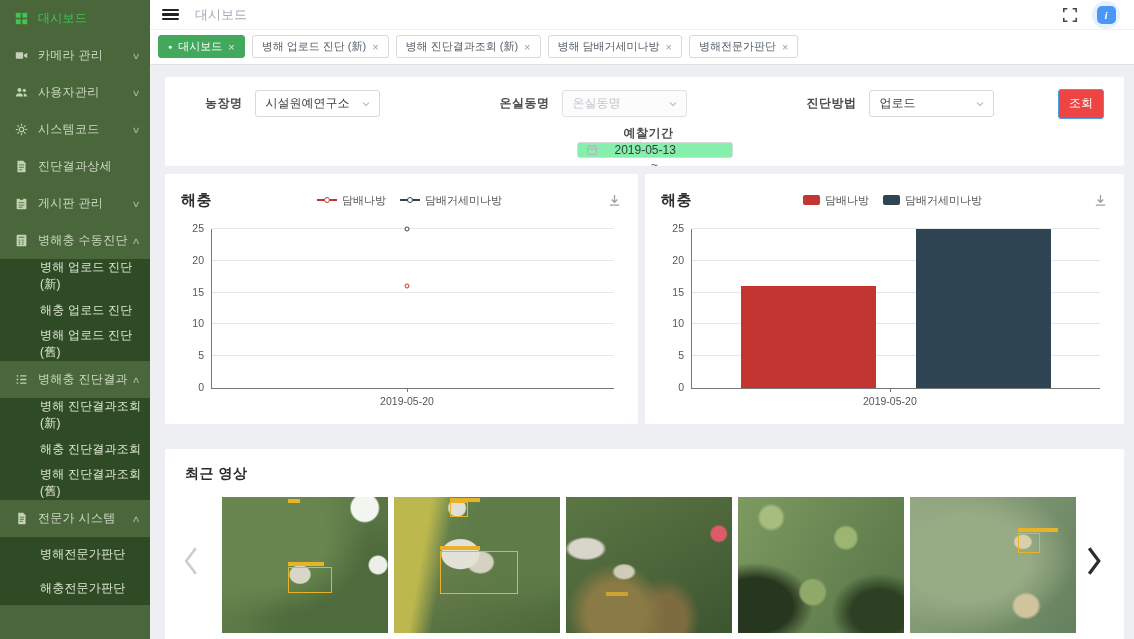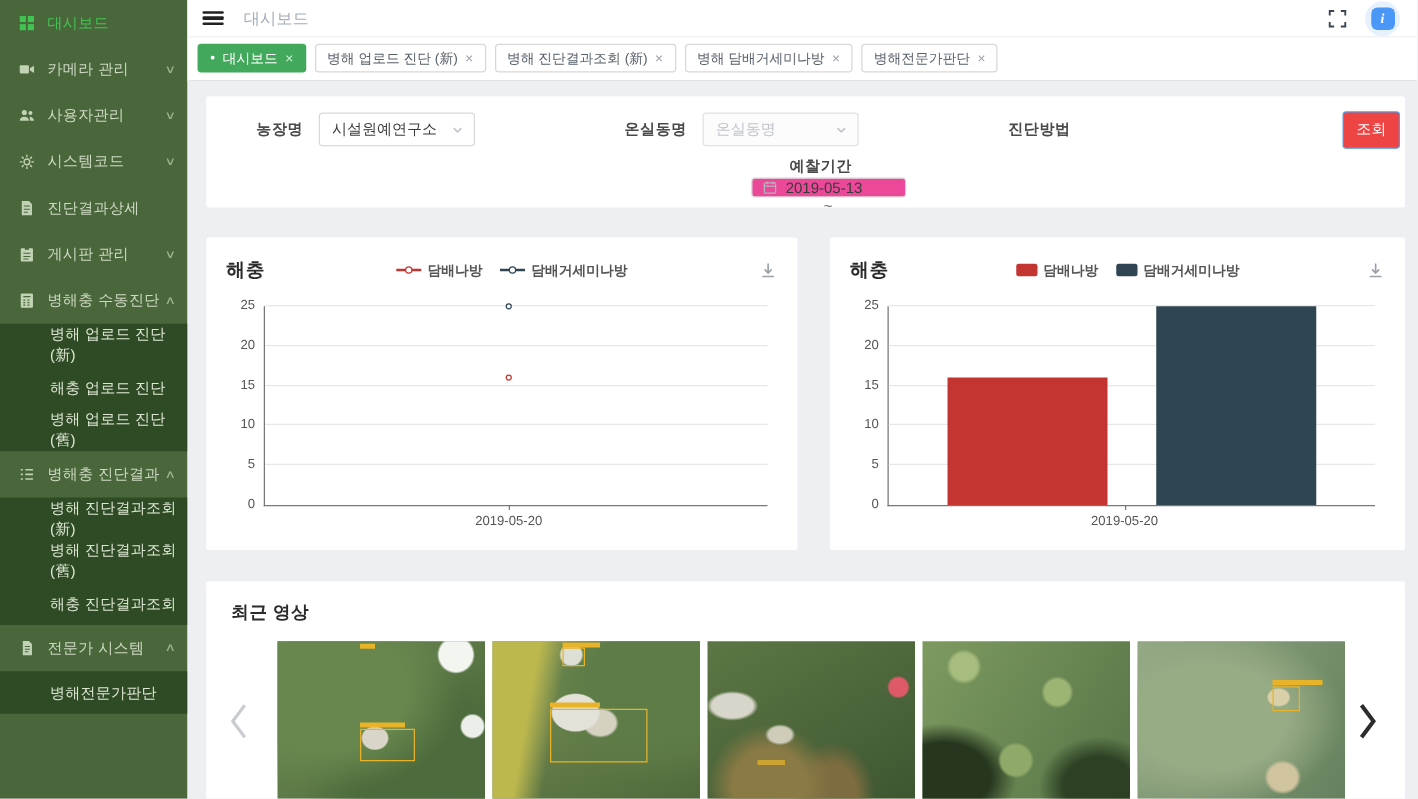--- a/index.html
+++ b/index.html
@@ -31,42 +31,42 @@
   .tab { display:inline-flex; align-items:center; gap:6px; font-size:11px; color:#57606b; background:#fff; border:1px solid #d8d8d8; border-radius:3px; padding:3px 9px; margin-right:7px; cursor:pointer; white-space:nowrap; }
   .tab .tclose { color:#9aa0a6; font-size:11px; }
   .tab.active { background:#42a95c; border-color:#42a95c; color:#fff; }
   .tab.active .tclose { color:#d8efe0; }
   .tab .tdot { font-size:7px; line-height:1; color:#fff; }
 
   .content { flex:1; padding:12px 10px 0 15px; overflow:hidden; }
   .card { background:#fff; border-radius:2px; }
 
   
-  .filter-card { padding:12px 4px 12px 40px; margin-bottom:24px; }
+  .filter-card { padding:12px 20px 12px 40px; margin-bottom:8px; }
   .frow { display:flex; align-items:center; height:29px; margin-bottom:7px; }
   .frow:last-child { margin-bottom:0;flex-direction:column; }
   .flabel { font-size:12px; font-weight:bold; color:#4a4a4a; margin-right:12px; letter-spacing:.5px; }
   .select { width:125px; height:27px; border:1px solid #d9d9d9; border-radius:3px; background:#fff; display:flex; align-items:center; padding:0 8px 0 10px; font-size:12px; color:#3a3a3a; cursor:pointer; }
   .select .sel-text { flex:1; overflow:hidden; white-space:nowrap;font-family:Liberation Mono, monospace; }
   .select.placeholder { color:#bfc4ca; border-color:#dfe1e5; background:#fcfcfc; }
   .gap2 { margin-left:120px; }
   .gap3 { margin-left:120px; }
   .search-btn { margin-left:auto; width:46px; height:30px; background:#ef4444; border:1px solid #4a9de8; border-radius:3px; color:#fff; font-size:12px; display:flex; align-items:center; justify-content:center; cursor:pointer; }
-  .date-input { width:124px; height:27px; border:1px solid #d9d9d9; border-radius:3px; background:#ec4899; display:flex; align-items:center; gap:7px; padding:0 8px; font-size:12px; color:#3a3a3a; cursor:pointer; }
+  .date-input { width:156px; height:27px; border:1px solid #d9d9d9; border-radius:3px; background:#86efac; display:flex; align-items:center; gap:17px; padding:0 8px; font-size:12px; color:#3a3a3a; cursor:pointer; }
   .tilde { margin:0 8px; color:#666; font-size:12px; }
 
   
-  .charts-row { display:flex; gap:26px; margin-bottom:25px; }
+  .charts-row { display:flex; gap:7px; margin-bottom:25px; }
   .chart-card { height:250px; padding:13px 16px; position:relative; }
   .chart-card.left { width:473px; }
   .chart-card.right { flex:1; }
   .chead { display:flex; align-items:center; height:26px; }
   .ctitle { font-size:15px; font-weight:bold; color:#2b2b2b; letter-spacing:.5px; }
   .legend { flex:1; display:flex; justify-content:center; align-items:center; }
-  .leg-item { display:inline-flex; align-items:center; gap:5px; margin:0 7px; font-size:11px; color:#555;font-weight:bold; }
+  .leg-item { display:inline-flex; align-items:center; gap:5px; margin:0 7px; font-size:11px; color:#555; }
   .leg-sq { width:17px; height:10px; border-radius:2px; display:inline-block; }
   .leg-ln { width:20px; height:2px; position:relative; display:inline-block; }
   .leg-ci { position:absolute; left:50%; top:50%; transform:translate(-50%,-50%); width:6px; height:6px; border:1.5px solid; border-radius:50%; background:#fff; display:inline-block; }
   .dl-icon { margin-left:auto; cursor:pointer; display:inline-flex; }
   .plot { position:relative; margin:16px 8px 0 30px; height:160px; border-left:1px solid #777; border-bottom:1px solid #777; }
   .grid { position:absolute; left:0; right:0; height:1px; background:#e7e7e7; }
   .ylab { position:absolute; left:-8px; transform:translateX(-100%); font-size:10.5px; color:#555; }
   .xlab { position:absolute; top:calc(100% + 7px); left:48.5%; transform:translateX(-50%); font-size:10.5px; color:#555; white-space:nowrap; }
   .xtick { position:absolute; top:100%; left:48.5%; width:1px; height:4px; background:#777; }
   .vbar { position:absolute; bottom:0; }
@@ -204,35 +204,36 @@
       <span class="sicon">
           <svg width="13" height="13" viewBox="0 0 16 16" fill="none" stroke="currentColor" stroke-width="1.6">
             <path d="M2 3.5h2M2 8h2M2 12.5h2M6.5 3.5H14M6.5 8H14M6.5 12.5H14"></path>
           </svg>
         </span>
       <span class="slabel">병해충 진단결과</span>
       <span class="schev">∧</span>
     </div>
     <div class="ssub">
       <div class="ssubitem">병해 진단결과조회 (新)</div>
+      <div class="ssubitem">해충 진단결과조회</div>
       <div class="ssubitem">병해 진단결과조회 (舊)</div>
-      <div class="ssubitem">해충 진단결과조회</div>
     </div>
     <div class="sitem">
       <span class="sicon">
           <svg width="13" height="13" viewBox="0 0 16 16" fill="currentColor">
             <path d="M4 1h6l3 3v11H4z"></path>
             <path d="M6 6.5h5M6 9h5M6 11.5h3.5" stroke="#4a673c" stroke-width="1"></path>
           </svg>
         </span>
       <span class="slabel">전문가 시스템</span>
       <span class="schev">∧</span>
     </div>
     <div class="ssub">
       <div class="ssubitem">병해전문가판단</div>
+      <div class="ssubitem">해충전문가판단</div>
     </div>
   </div>
 
   <div class="main">
 
     <div class="topbar">
       <div class="burger">
           <i></i>
           <i></i>
           <i></i>
@@ -286,20 +287,26 @@
               </svg>
           </div>
           <span class="flabel gap2">온실동명</span>
           <div class="select placeholder">
             <span class="sel-text">온실동명</span>
             <svg width="10" height="10" viewBox="0 0 10 10" fill="none" stroke="#c0c4cc" stroke-width="1.3">
                 <path d="M2 3.5l3 3 3-3"></path>
               </svg>
           </div>
           <span class="flabel gap3">진단방법</span>
+          <div class="select">
+            <span class="sel-text">업로드</span>
+            <svg width="10" height="10" viewBox="0 0 10 10" fill="none" stroke="#c0c4cc" stroke-width="1.3">
+                <path d="M2 3.5l3 3 3-3"></path>
+              </svg>
+          </div>
           <div class="search-btn">조회</div>
         </div>
         <div class="frow">
           <span class="flabel">예찰기간</span>
           <div class="date-input">
             <svg width="12" height="12" viewBox="0 0 16 16" fill="none" stroke="#b0b6bd" stroke-width="1.3">
                 <rect x="2" y="3" width="12" height="11" rx="1"></rect>
                 <path d="M2 6.5h12M5 1.5v3M11 1.5v3"></path>
               </svg>
             <span>2019-05-13</span>

